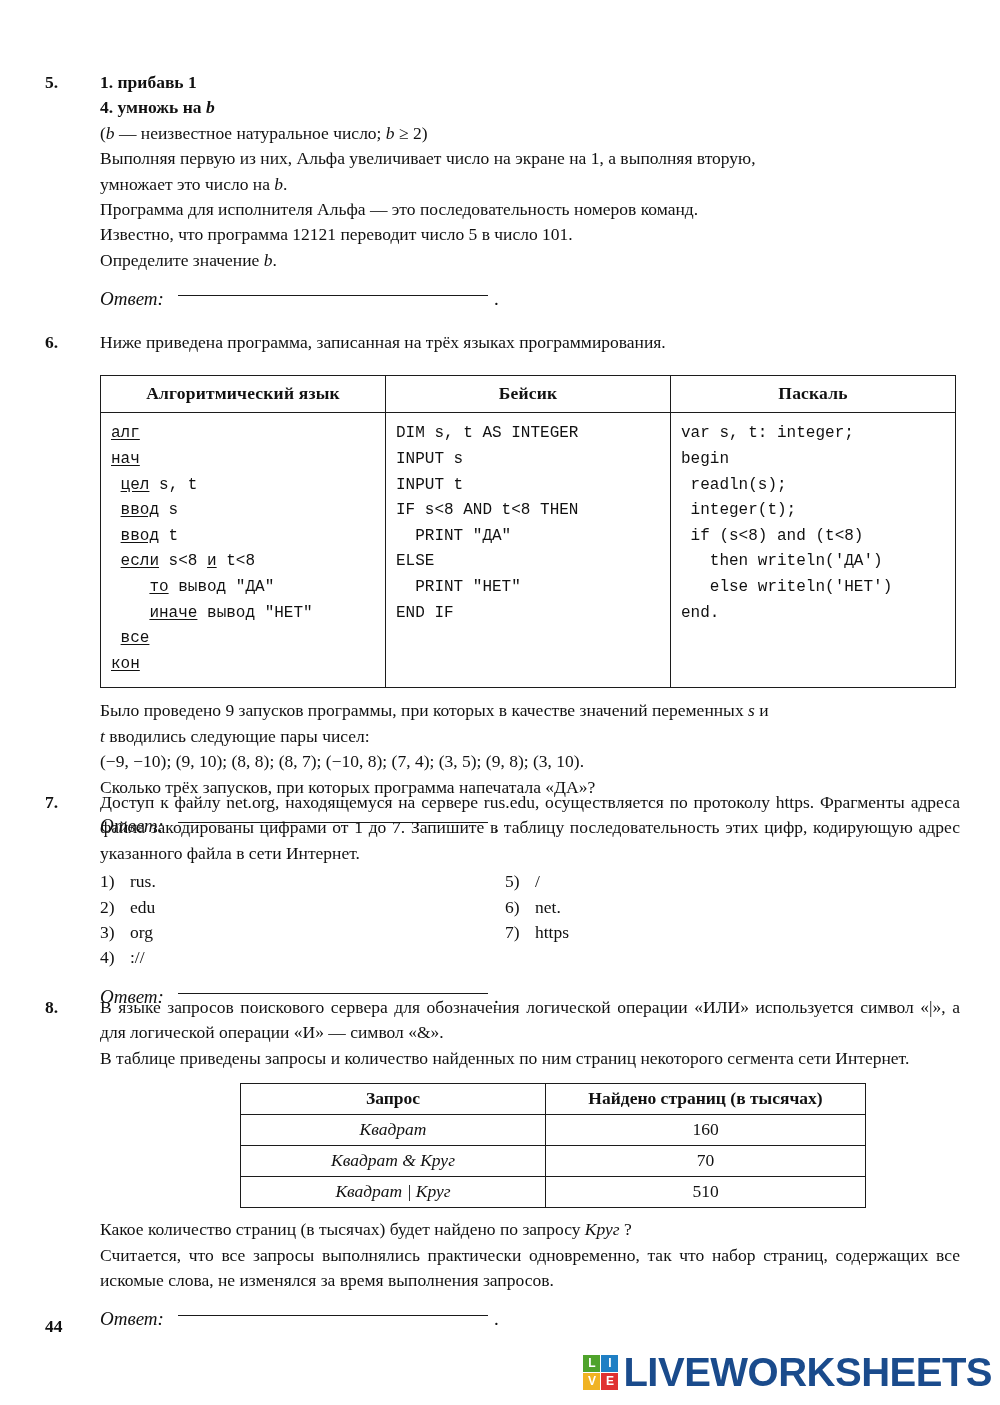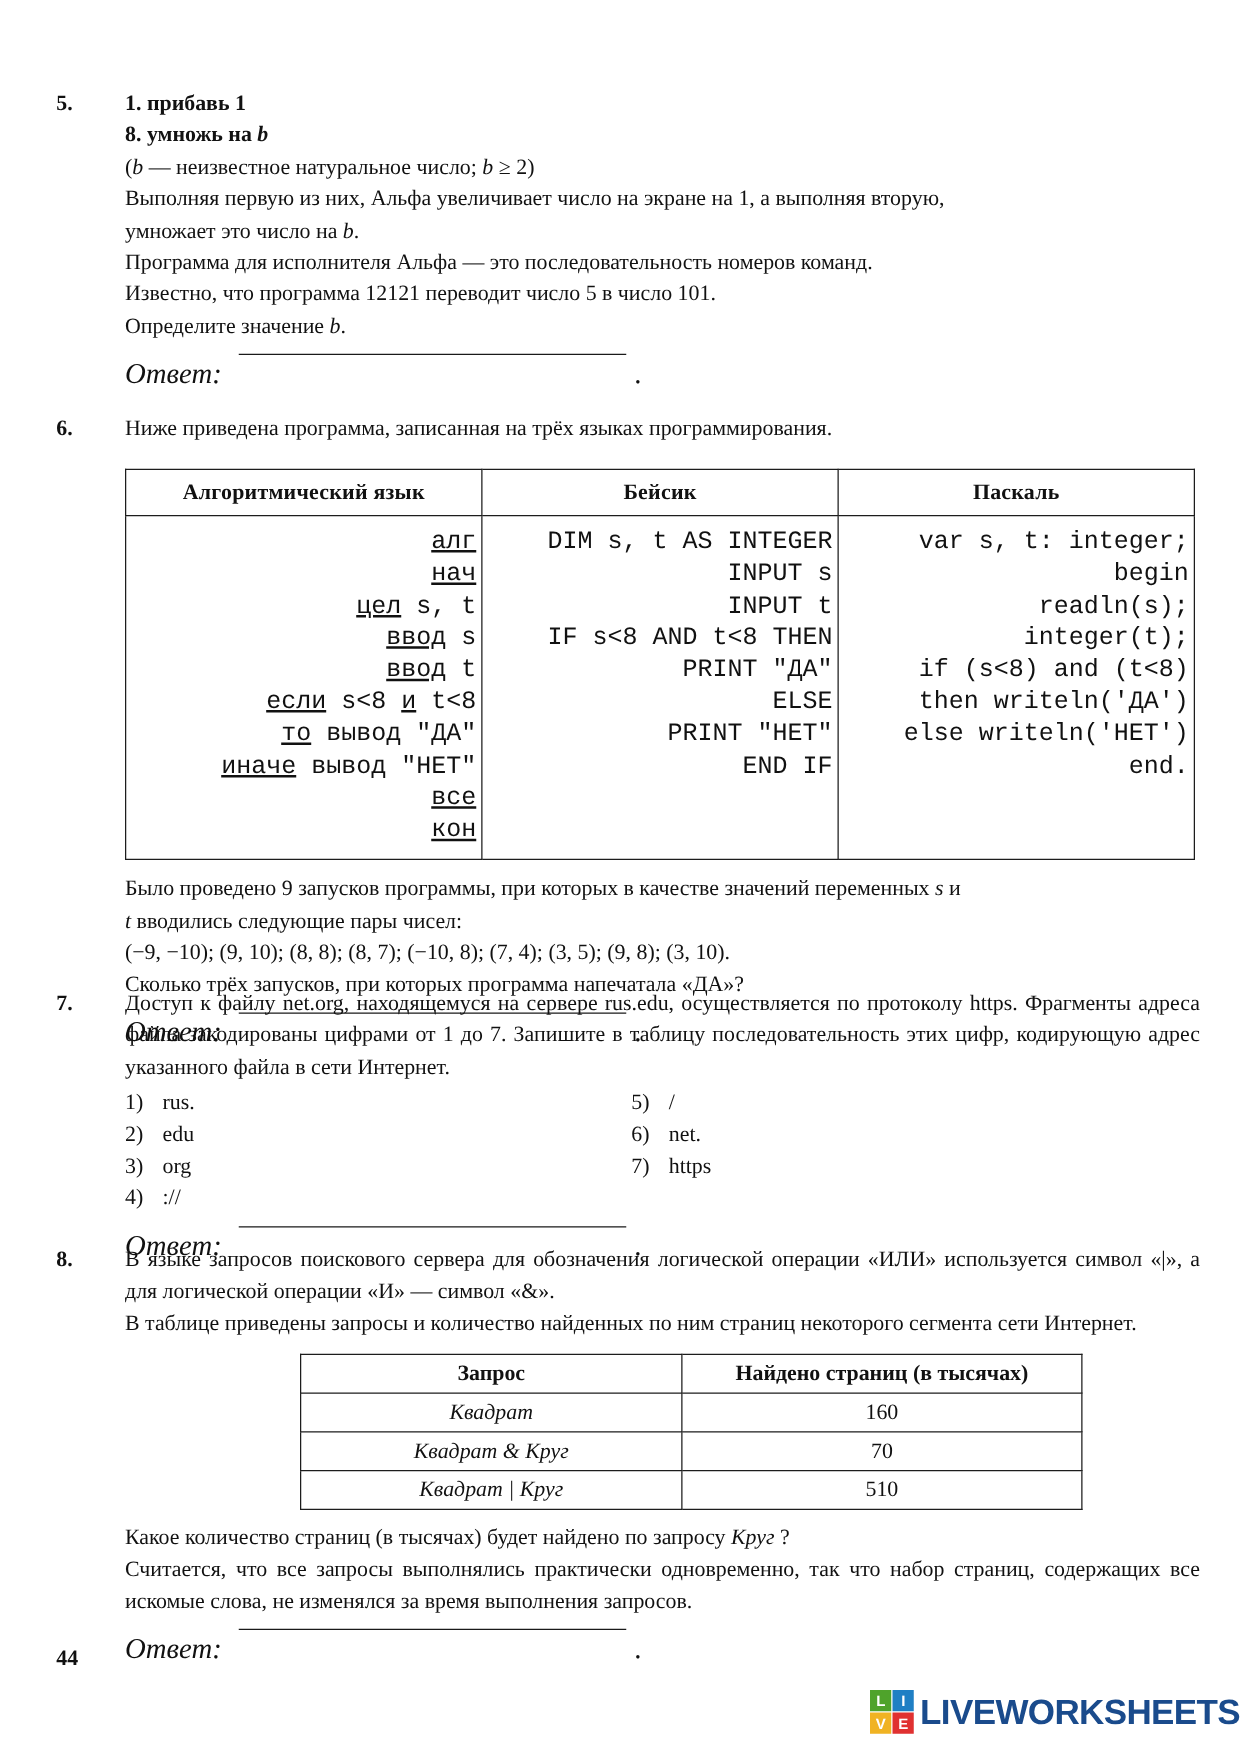--- a/index.html
+++ b/index.html
@@ -51,24 +51,24 @@
   .ln.just {
     text-align: justify;
     text-justify: inter-word;
   }
   .b { font-weight: bold; }
   .i { font-style: italic; }
 
   
   .answer {
     margin-top: 13px;
-    font-size: 23px;
+    font-size: 19px;
     line-height: 25px;
     display: flex;
-    align-items: flex-start;
+    align-items: center;
   }
   .answer .lbl {
     font-style: italic;
     margin-right: 14px;
   }
   .answer .rule {
     display: inline-block;
     width: 310px;
     border-bottom: 1.6px solid #1a1a1a;
     height: 0;
@@ -97,24 +97,23 @@
     font-weight: bold;
     font-size: 17.5px;
     padding: 7px 4px 8px 4px;
     letter-spacing: .2px;
   }
   table.prog td {
     padding: 8px 4px 10px 10px;
   }
   .code {
     font-family: "Liberation Mono", "DejaVu Sans Mono", monospace;
-    font-size: 20px;
+    font-size: 16px;
     line-height: 25.6px;
     white-space: pre;
-    text-align: right;
   }
   .code u { text-decoration: underline; text-underline-offset: 2px; }
 
   
   .opts {
     margin-top: 3px;
     display: grid;
     grid-template-columns: 405px auto;
     row-gap: 0px;
   }
@@ -180,36 +179,36 @@
     justify-content: center;
     color: #ffffff;
     font-family: "Liberation Sans", sans-serif;
     font-weight: bold;
     font-size: 12px;
     line-height: 1;
   }
   .brand-word {
     font-family: "Liberation Sans", sans-serif;
     font-weight: bold;
-    font-size: 28px;
+    font-size: 40px;
     letter-spacing: -0.5px;
     color: #1a4b8c;
     line-height: 1;
   }
 </style>
 </head>
 <body>
 
 <div class="page">
 
   <div class="task" style="top:70px;">
     <div class="task-num">5.</div>
     <div class="task-body">
       <div class="ln b">1. прибавь 1</div>
-      <div class="ln"><span class="b">8. умножь на </span><span class="b i">b</span></div>
+      <div class="ln"><span class="b">4. умножь на </span><span class="b i">b</span></div>
       <div class="ln"><span>(</span><span class="i">b</span><span> — неизвестное натуральное число; </span><span class="i">b</span><span> ≥ 2)</span></div>
       <div class="ln">Выполняя первую из них, Альфа увеличивает число на экране на 1, а выполняя вторую,</div>
       <div class="ln"><span>умножает это число на </span><span class="i">b</span><span>.</span></div>
       <div class="ln">Программа для исполнителя Альфа — это последовательность номеров команд.</div>
       <div class="ln">Известно, что программа 12121 переводит число 5 в число 101.</div>
       <div class="ln"><span>Определите значение </span><span class="i">b</span><span>.</span></div>
 
       <div class="answer">
         <span class="lbl">Ответ:</span>
         <span class="rule"></span>

